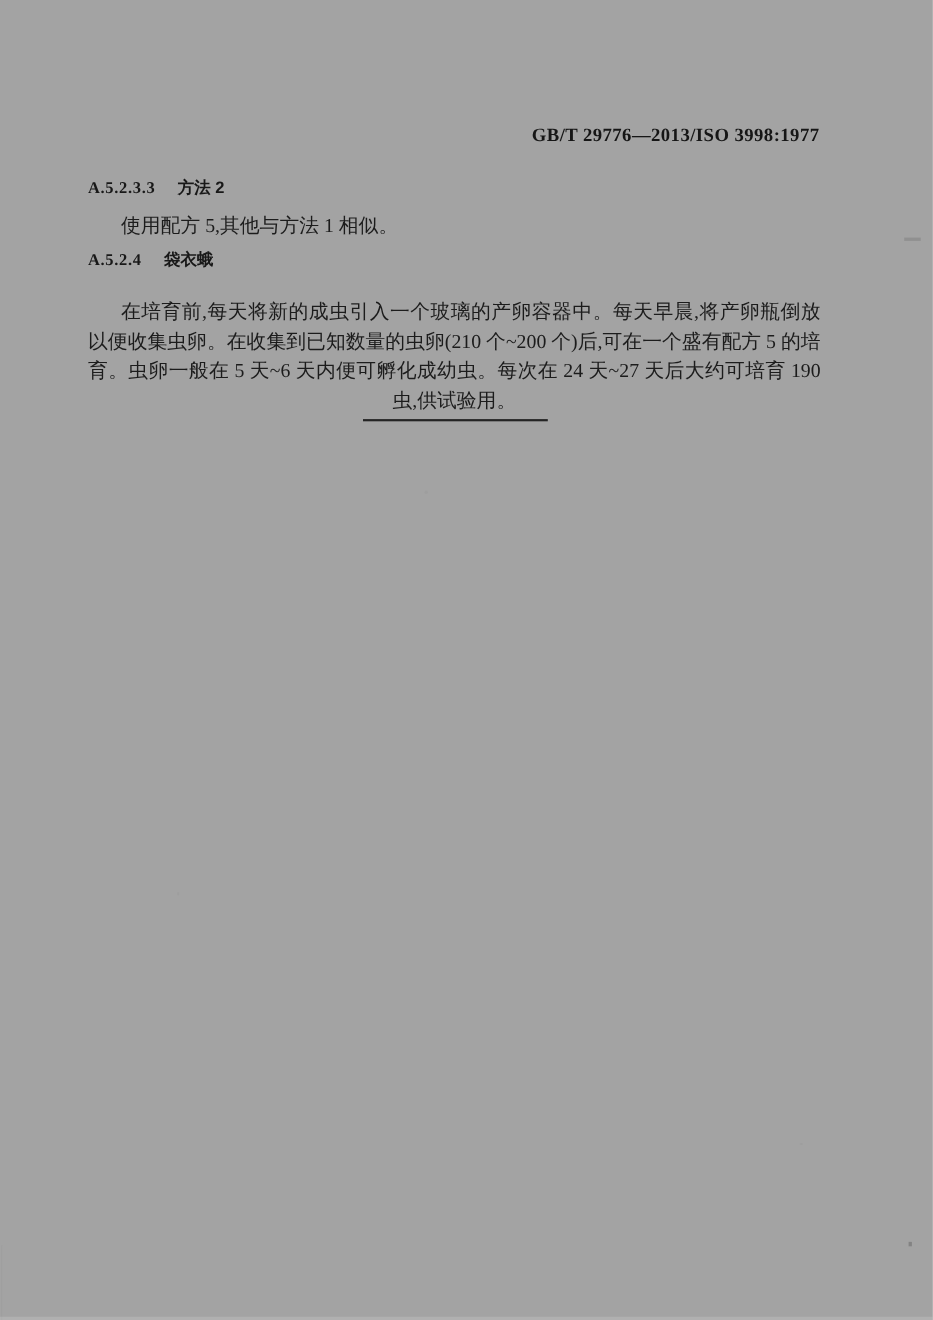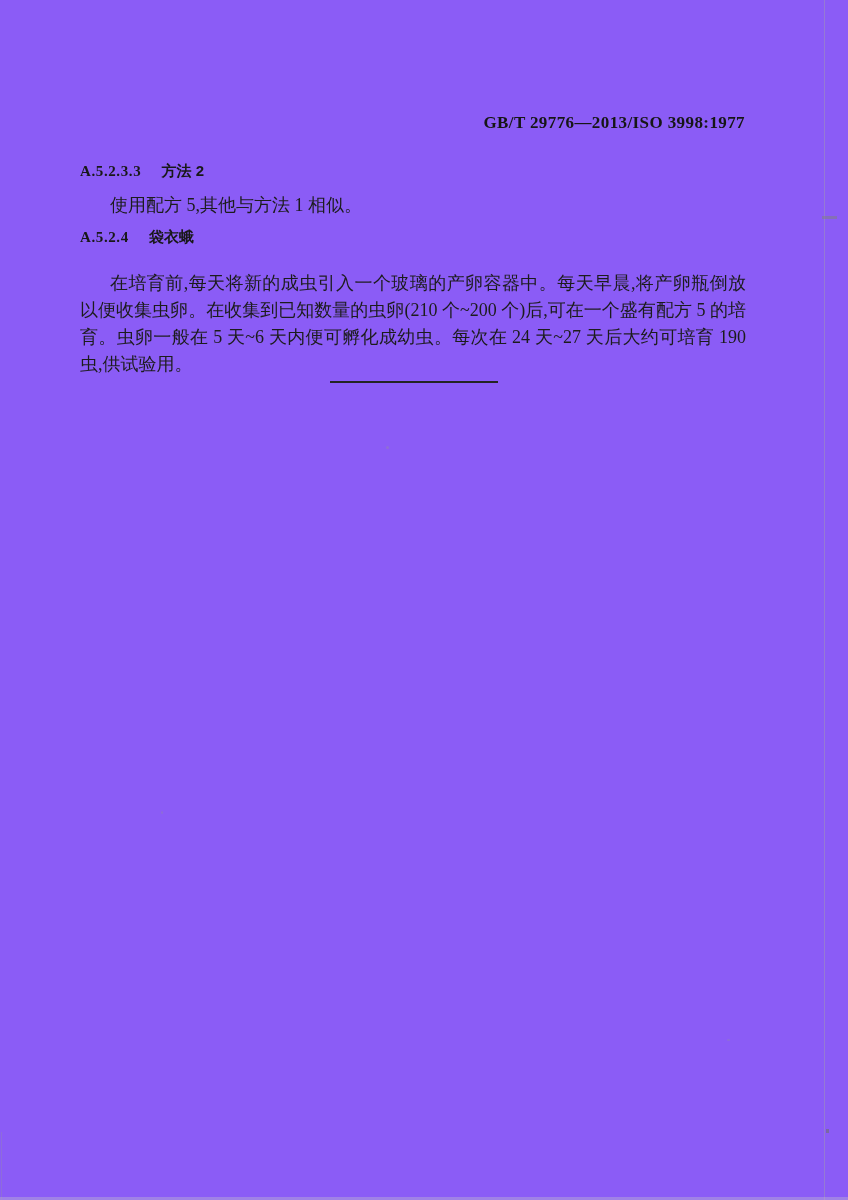--- a/index.html
+++ b/index.html
@@ -7,21 +7,21 @@
     width: 848px; height: 1200px;
     background: #ffffff;
     font-family: "Liberation Serif", "DejaVu Serif", serif;
     color: #1c1c1c;
     position: relative;
     overflow: hidden;
   }
   .page {
     position: absolute; left: 0; top: 0;
     width: 848px; height: 1200px;
-    background: #8b5cf6;
+    background: #a3a3a3;
   }
   .running-header {
     position: absolute;
     top: 112px; right: 103px;
     font-size: 17px;
     font-weight: bold;
     letter-spacing: 0.4px;
     line-height: 22px;
     color: #161616;
     white-space: nowrap;
@@ -55,21 +55,21 @@
   .para-1 { top: 195px; text-indent: 30px; white-space: nowrap; }
   .para-2 { top: 270px; line-height: 27px; }
   .jline {
     height: 27px;
     line-height: 27px;
     overflow: hidden;
     text-align: justify;
     text-align-last: justify;
   }
   .jline.indent { padding-left: 30px; }
-  .jline.lastline { text-align: left; text-align-last: auto; }
+  .jline.lastline { text-align: center; text-align-last: auto; }
   .end-rule {
     position: absolute;
     top: 381px; left: 330px;
     width: 168px; height: 2px;
     background: #242424;
   }
   
   .scan-vline {
     position: absolute;
     left: 824px; top: 0;

